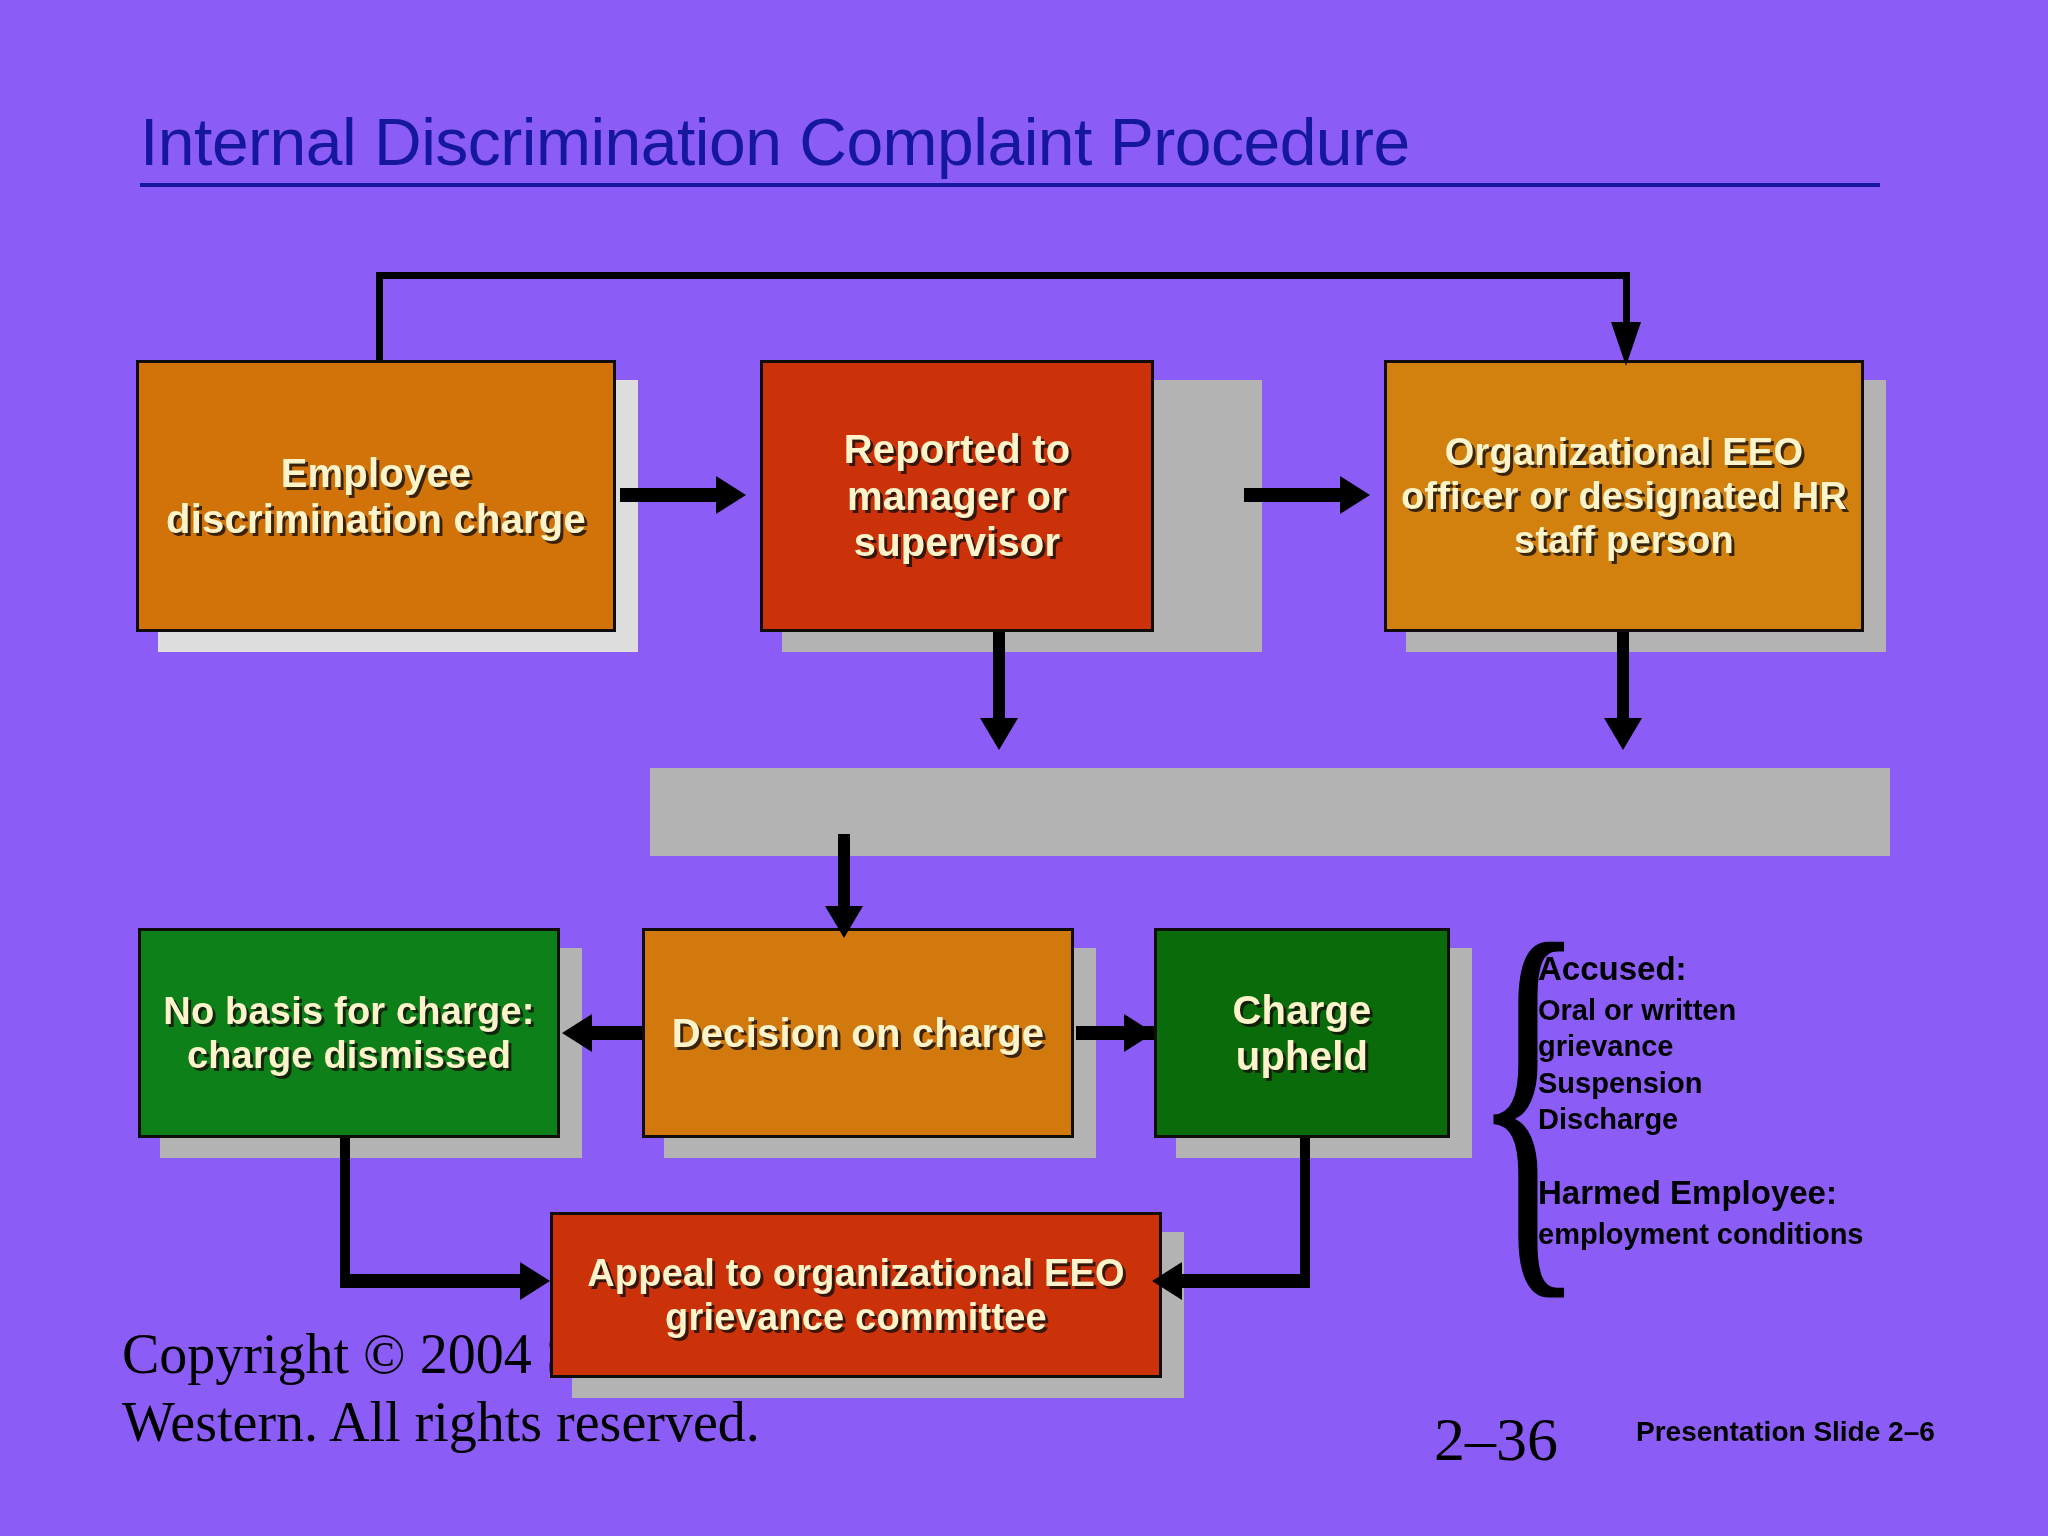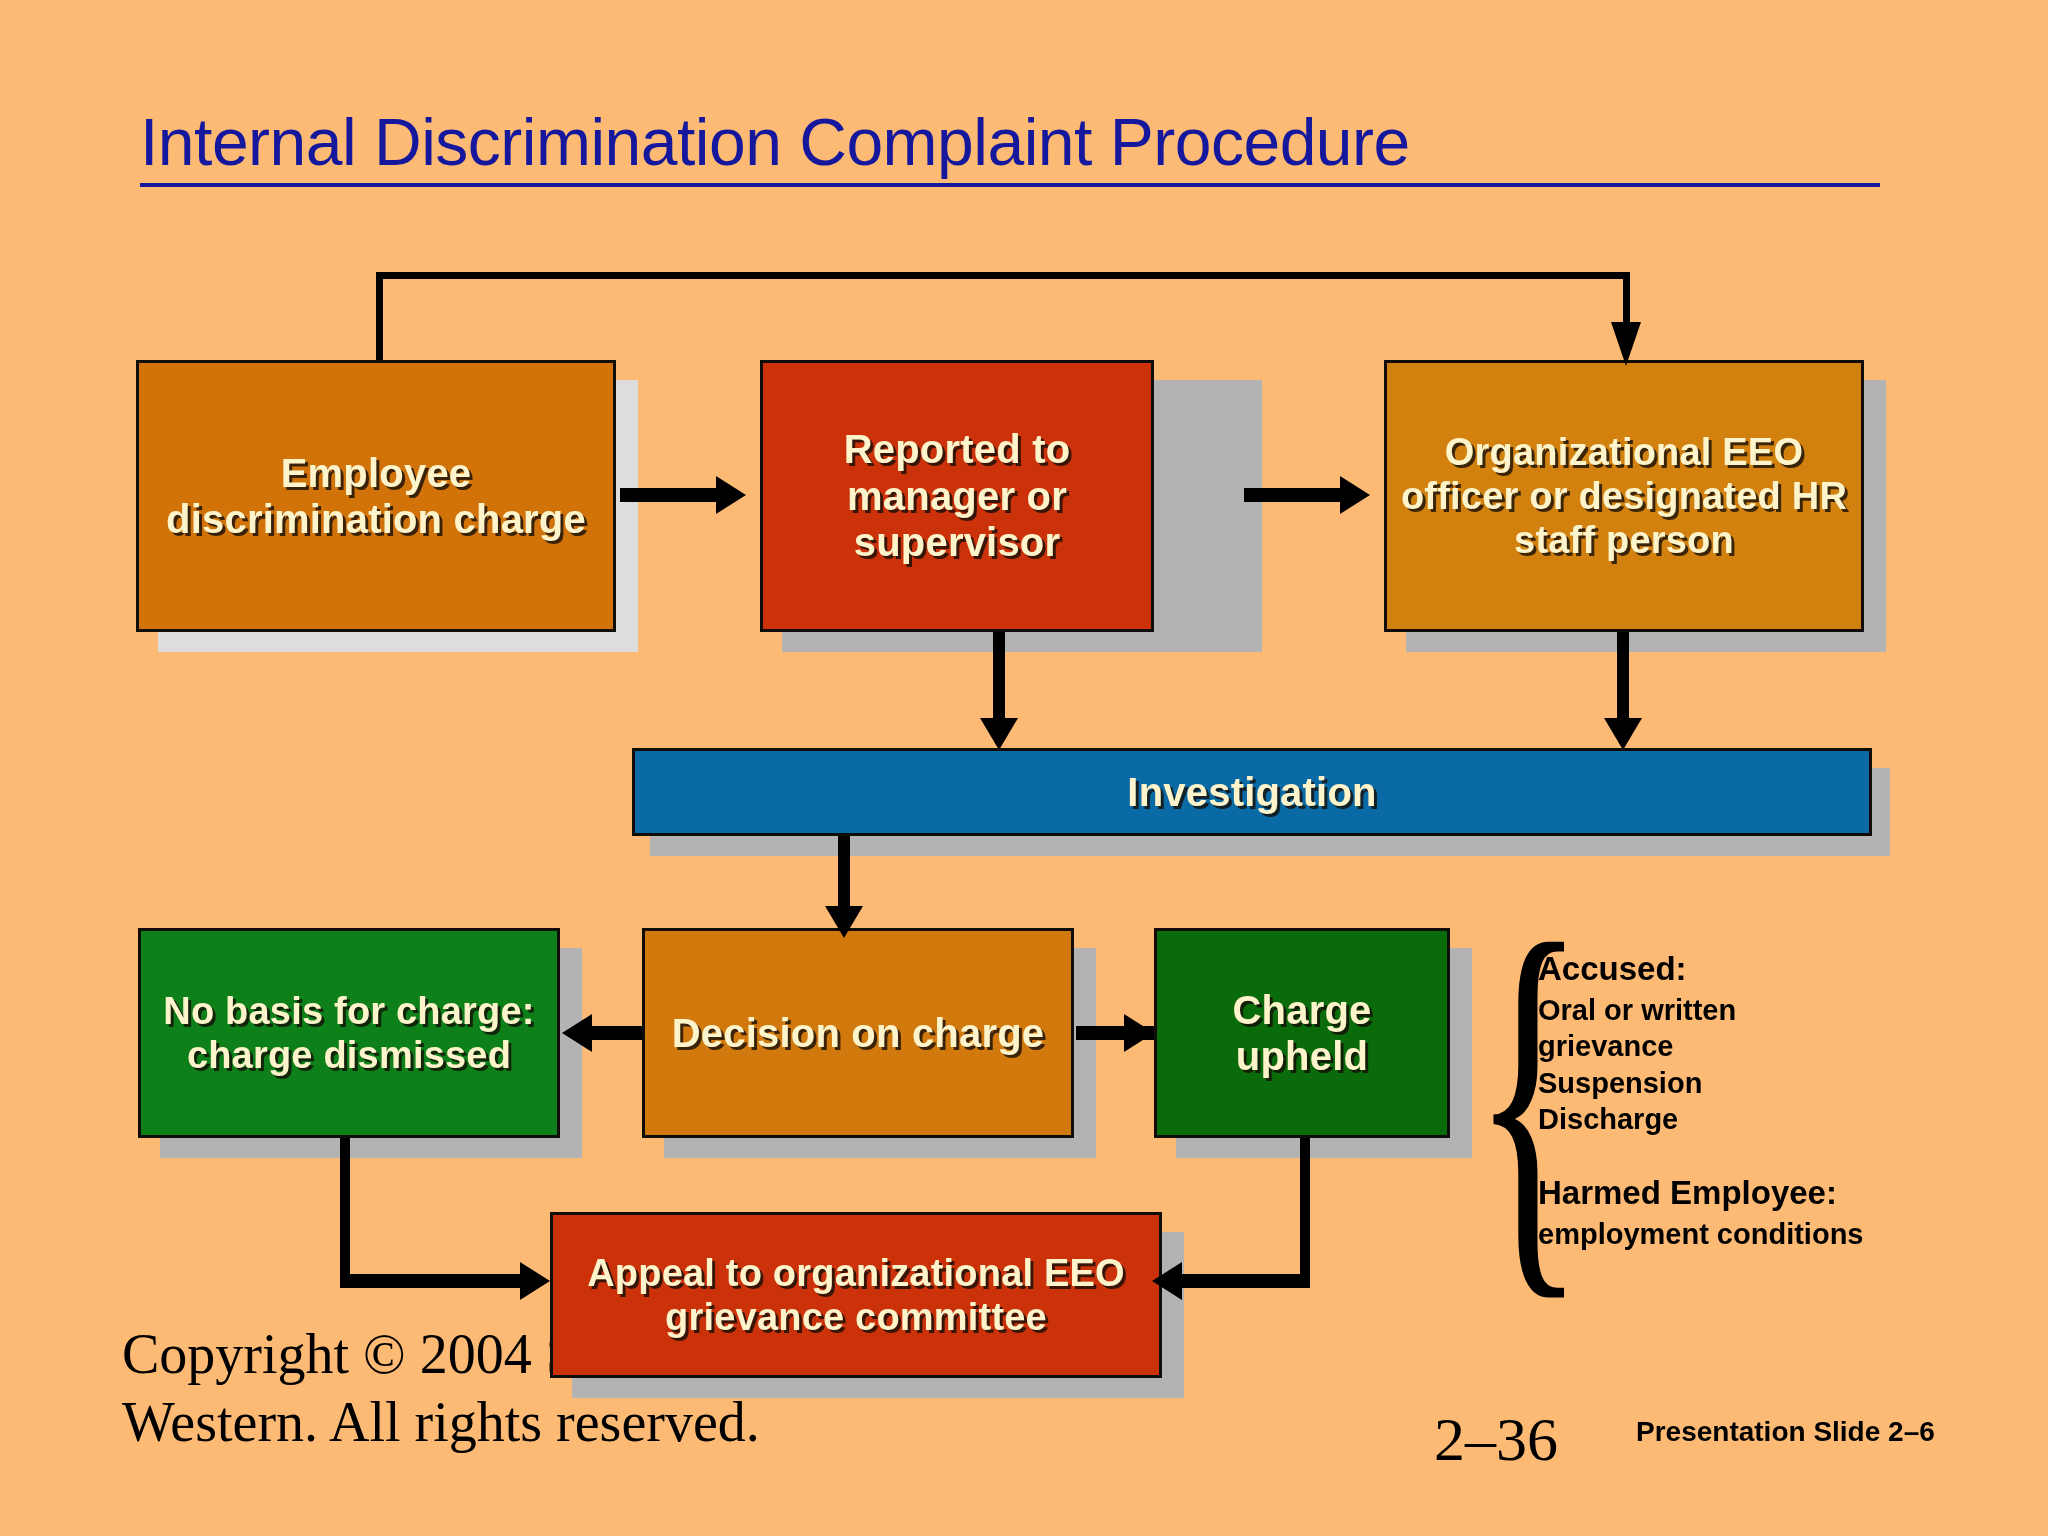--- a/index.html
+++ b/index.html
@@ -10,21 +10,21 @@
     width: 2048px; height: 1536px;
     position: relative;
     overflow: hidden;
     font-family: "Liberation Sans", sans-serif;
   }
 
   #slide {
     position: absolute;
     left: 0; top: 0;
     width: 2048px; height: 1536px;
-    background: #fdba74;
+    background: #8b5cf6;
   }
 
   
   .title {
     position: absolute;
     left: 140px;
     top: 108px;
     width: 1740px;
     font-size: 66px;
     font-weight: 400;
@@ -189,23 +189,20 @@
     <span class="lbl">Organizational EEO officer or designated HR staff person</span>
   </div>
 
   <div class="vline" style="left:993px; top:630px; width:12px; height:96px;"></div>
   <div class="arrow-d" style="left:980px; top:718px;"></div>
 
   <div class="vline" style="left:1617px; top:630px; width:12px; height:96px;"></div>
   <div class="arrow-d" style="left:1604px; top:718px;"></div>
 
   <div class="shadow" style="left:650px; top:768px; width:1240px; height:88px;"></div>
-  <div class="node" style="left:632px; top:748px; width:1240px; height:88px; background:#0A6AA5; font-size:40px;">
-    <span class="lbl">Investigation</span>
-  </div>
 
   <div class="vline" style="left:838px; top:834px; width:12px; height:80px;"></div>
   <div class="arrow-d" style="left:825px; top:906px;"></div>
 
   <div class="shadow" style="left:160px; top:948px; width:422px; height:210px;"></div>
   <div class="node" style="left:138px; top:928px; width:422px; height:210px; background:#0E8019; font-size:38px;justify-content:flex-end;">
     <span class="lbl">No basis for charge: charge dismissed</span>
   </div>
 
   <div class="hline" style="left:592px; top:1026px; width:96px; height:14px;"></div>

